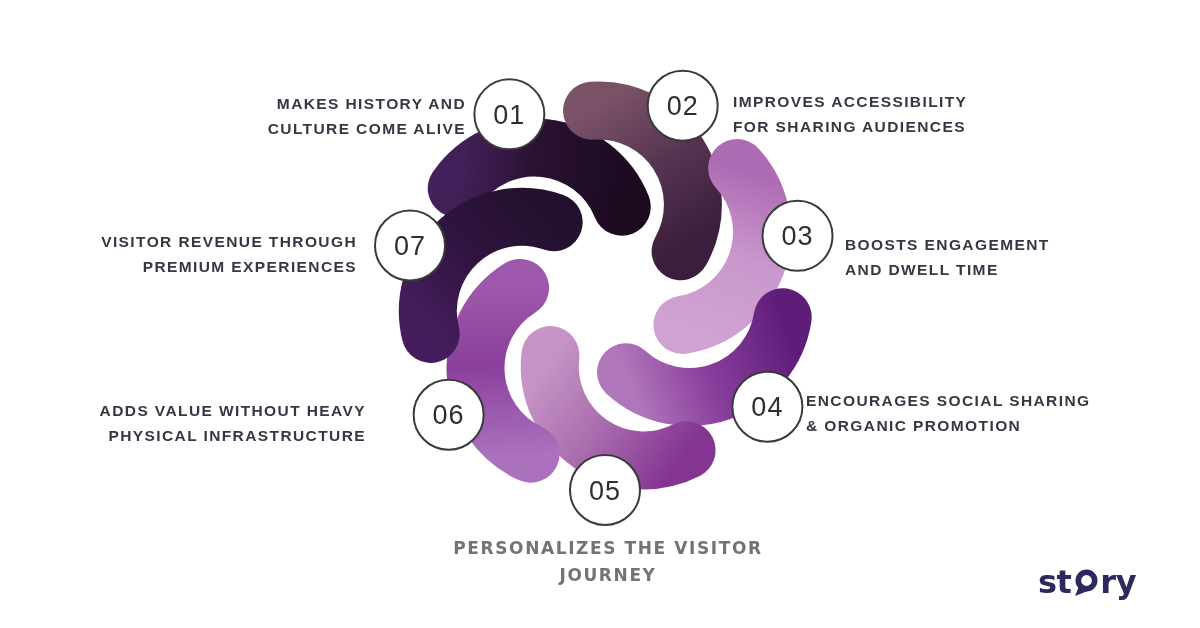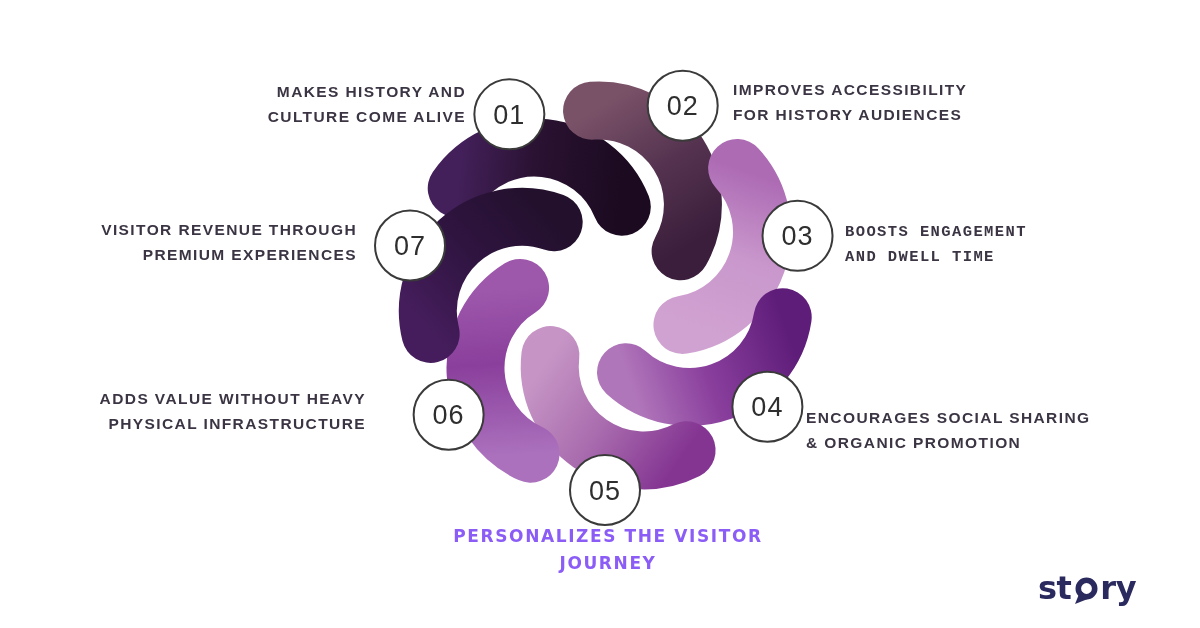--- a/index.html
+++ b/index.html
@@ -7,33 +7,34 @@
     position:relative;width:1200px;height:628px;background:#ffffff;
     overflow:hidden;font-family:"Liberation Sans",sans-serif;
   }
   #flower-svg{position:absolute;left:0;top:0;}
   .benefit-label{
     position:absolute;
     font:bold 15.5px/25px "Liberation Sans",sans-serif;
     letter-spacing:1.4px;
     color:#3b3443;
     white-space:pre-line;
+    margin-top:12px;
   }
   .benefit-label.emphasis{
     font:bold 17px/27px "DejaVu Sans",sans-serif;
     letter-spacing:1.6px;
-    color:#8b5cf6;
+    color:#737373;
     text-align:center;
     transform:translateX(-50%);
   }
   .benefit-label.align-right{text-align:right;}
   .benefit-label.align-left{text-align:left;}
   #logo{
     position:absolute;right:64px;top:563px;height:44px;
-    display:flex;align-items:flex-end;
+    display:flex;align-items:flex-start;
     font:bold 32px "DejaVu Sans",sans-serif;
     letter-spacing:-0.5px;
     color:#2b2a5e;
   }
   #logo .q-bubble{margin:6px 1px 0 2px;}
 </style>
 </head>
 <body>
 
 <div id="canvas">
@@ -94,24 +95,24 @@
       <text x="605" y="499.5" text-anchor="middle" font-family="&quot;Liberation Sans&quot;,sans-serif" font-size="27" letter-spacing="1" fill="#2e2e2e">05</text>
       <circle cx="448.6305944264569" cy="414.6940616091111" r="35" fill="#ffffff" stroke="#3a3a3a" stroke-width="2"></circle>
       <text x="448.6305944264569" y="424.1940616091111" text-anchor="middle" font-family="&quot;Liberation Sans&quot;,sans-serif" font-size="27" letter-spacing="1" fill="#2e2e2e">06</text>
       <circle cx="410.0166370763254" cy="245.4860900057678" r="35" fill="#ffffff" stroke="#3a3a3a" stroke-width="2"></circle>
       <text x="410.0166370763254" y="254.9860900057678" text-anchor="middle" font-family="&quot;Liberation Sans&quot;,sans-serif" font-size="27" letter-spacing="1" fill="#2e2e2e">07</text>
     </svg>
   <div id="labels">
       <div class="benefit-label align-right" style="top: 79px; right: 734px;">MAKES HISTORY AND
 CULTURE COME ALIVE</div>
       <div class="benefit-label align-left" style="top: 77px; left: 733px;">IMPROVES ACCESSIBILITY
-FOR HISTORY AUDIENCES</div>
-      <div class="benefit-label align-left" style="top: 220px; left: 845px; font-family: Liberation Mono, monospace;">BOOSTS ENGAGEMENT
+FOR SHARING AUDIENCES</div>
+      <div class="benefit-label align-left" style="top: 220px; left: 845px;">BOOSTS ENGAGEMENT
 AND DWELL TIME</div>
-      <div class="benefit-label align-left" style="top: 405px; left: 806px;">ENCOURAGES SOCIAL SHARING
+      <div class="benefit-label align-left" style="top: 376px; left: 806px;">ENCOURAGES SOCIAL SHARING
 &amp; ORGANIC PROMOTION</div>
       <div class="benefit-label align-center emphasis" style="top: 523px; left: 608px;">PERSONALIZES THE VISITOR
 JOURNEY</div>
       <div class="benefit-label align-right" style="top: 386px; right: 834px;">ADDS VALUE WITHOUT HEAVY
 PHYSICAL INFRASTRUCTURE</div>
       <div class="benefit-label align-right" style="top: 217px; right: 843px;">VISITOR REVENUE THROUGH
 PREMIUM EXPERIENCES</div>
     </div>
   <div id="logo">
     <span>st</span>

